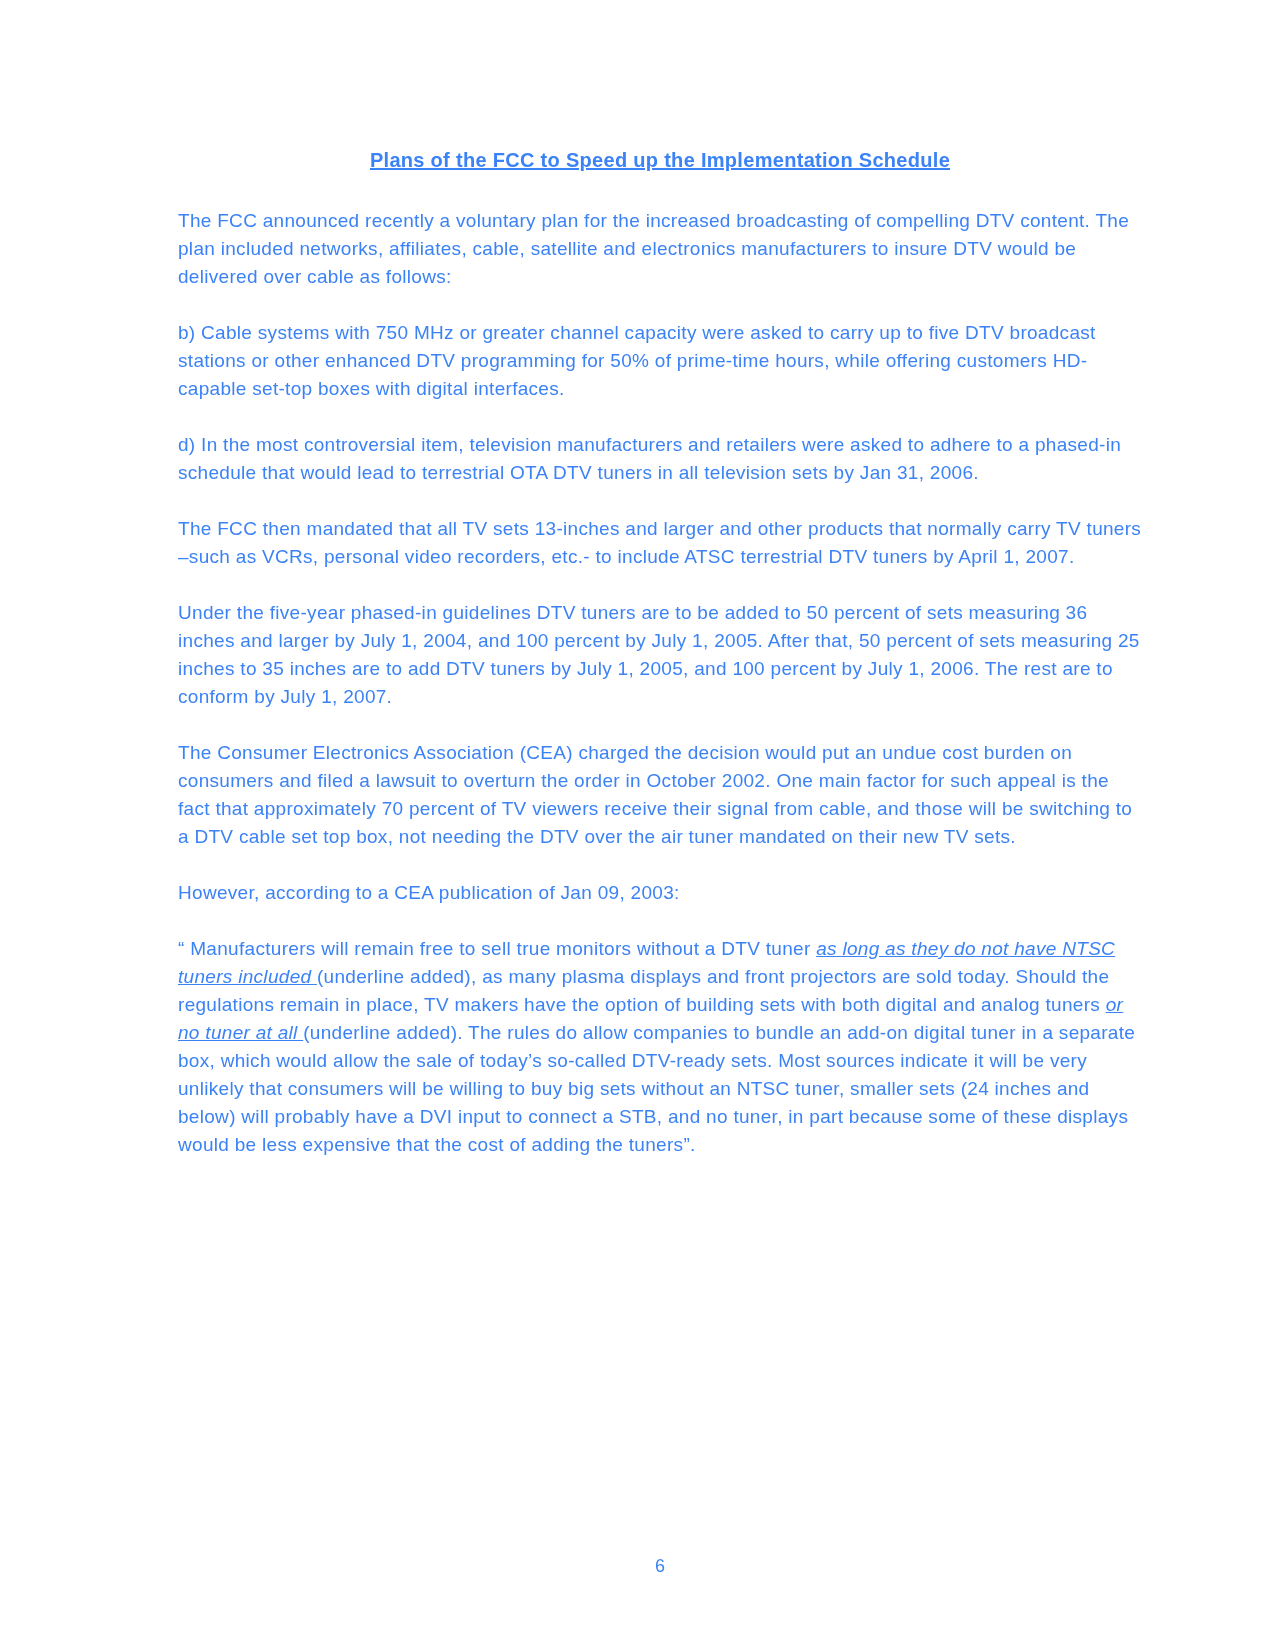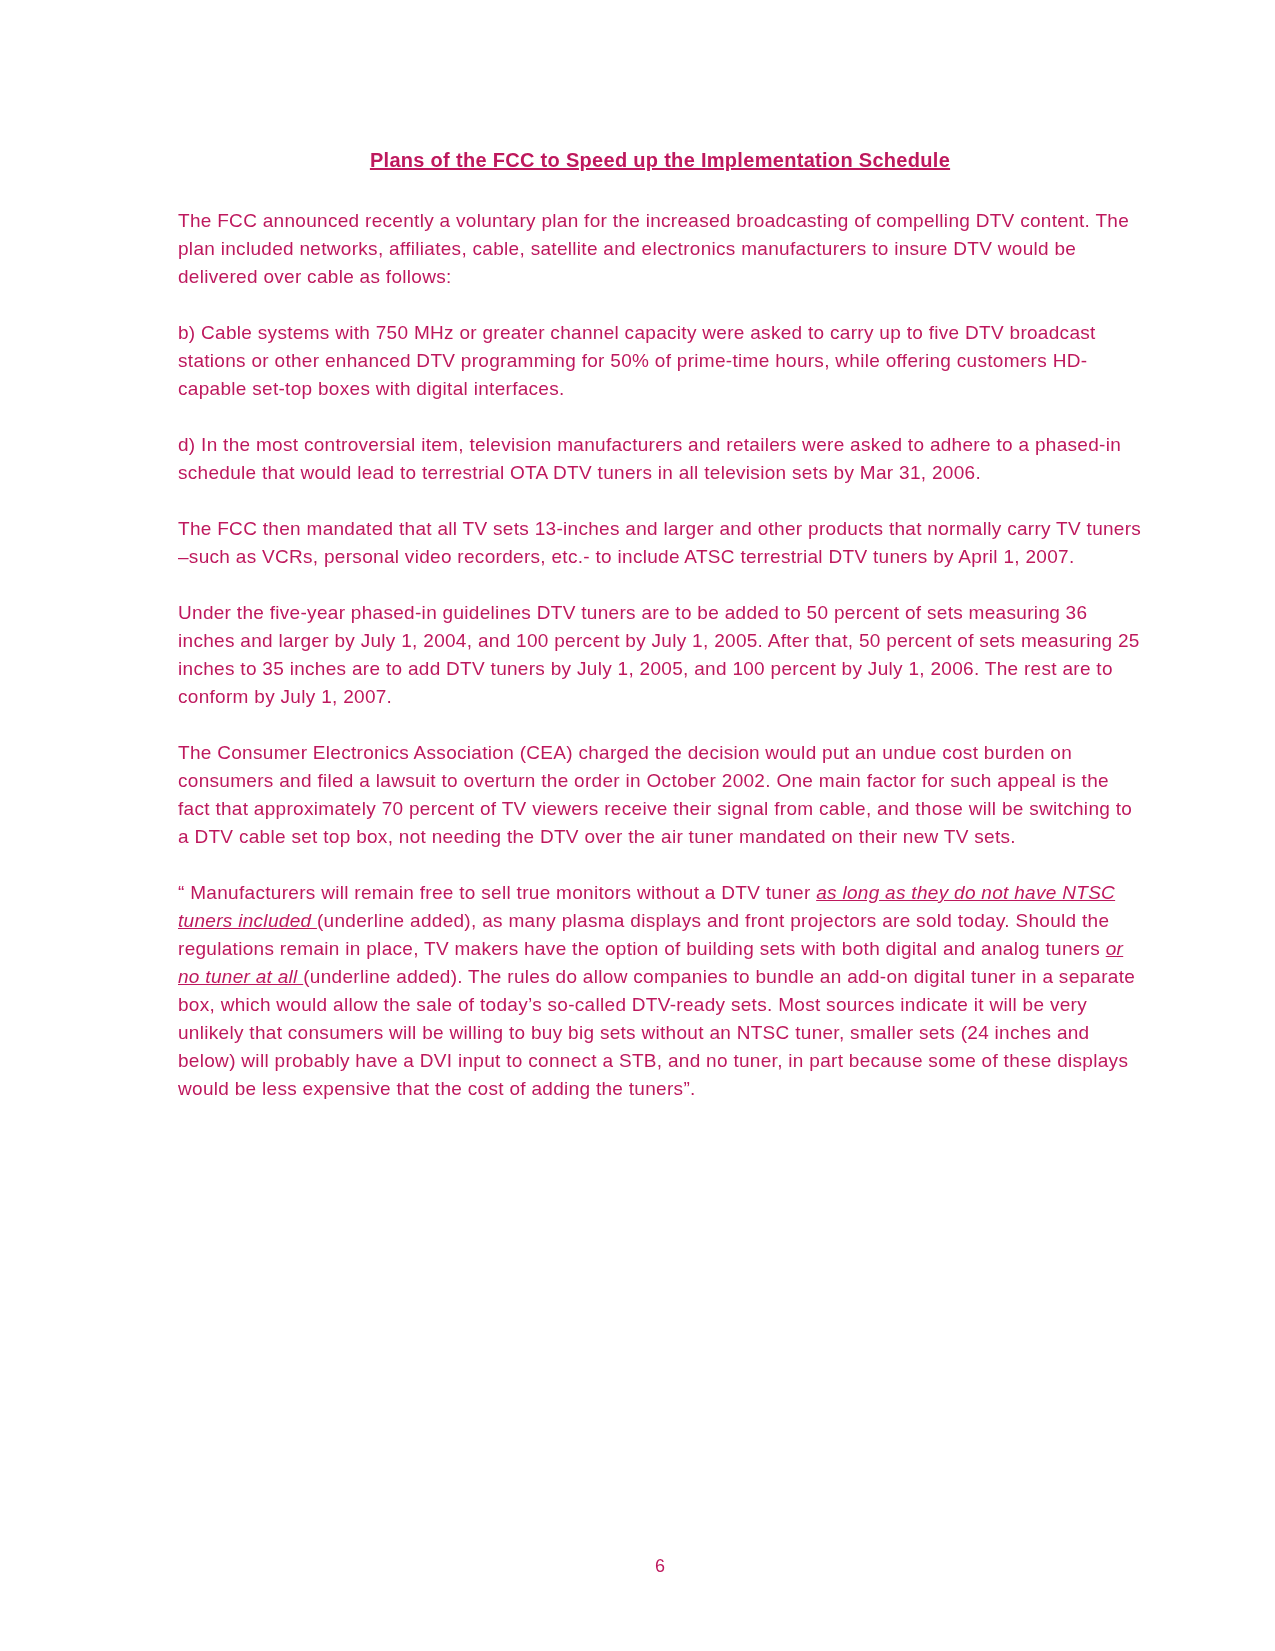--- a/index.html
+++ b/index.html
@@ -5,21 +5,21 @@
   html, body {
     margin: 0;
     padding: 0;
     background: #ffffff;
   }
   .page {
     position: relative;
     width: 1275px;
     height: 1651px;
     background: #ffffff;
-    color: #be185d;
+    color: #3b82f6;
     font-family: "Liberation Sans", sans-serif;
     overflow: hidden;
   }
   .content {
     position: absolute;
     left: 178px;
     top: 146px;
     width: 964px;
   }
   .doc-title {
@@ -53,21 +53,22 @@
 </style>
 </head>
 <body>
 
 <div class="page">
   <div class="content">
     <h1 class="doc-title">Plans of the FCC to Speed up the Implementation Schedule</h1>
     <div>
         <p class="para"><span class="run-normal">The FCC announced recently a voluntary plan for the increased broadcasting of compelling DTV content. The plan included networks, affiliates, cable, satellite and electronics manufacturers to insure DTV would be delivered over cable as follows:</span></p>
         <p class="para"><span class="run-normal">b) Cable systems with 750 MHz or greater channel capacity were asked to carry up to five DTV broadcast stations or other enhanced DTV programming for 50% of prime-time hours, while offering customers HD-capable set-top boxes with digital interfaces.</span></p>
-        <p class="para"><span class="run-normal">d) In the most controversial item, television manufacturers and retailers were asked to adhere to a phased-in schedule that would lead to terrestrial OTA DTV tuners in all television sets by Mar 31, 2006.</span></p>
+        <p class="para"><span class="run-normal">d) In the most controversial item, television manufacturers and retailers were asked to adhere to a phased-in schedule that would lead to terrestrial OTA DTV tuners in all television sets by Jan 31, 2006.</span></p>
         <p class="para"><span class="run-normal">The FCC then mandated that all TV sets 13-inches and larger and other products that normally carry TV tuners –such as VCRs, personal video recorders, etc.- to include ATSC terrestrial DTV tuners by April 1, 2007.</span></p>
         <p class="para"><span class="run-normal">Under the five-year phased-in guidelines DTV tuners are to be added to 50 percent of sets measuring 36 inches and larger by July 1, 2004, and 100 percent by July 1, 2005.  After that, 50 percent of sets measuring 25 inches to 35 inches are to add DTV tuners by July 1, 2005, and 100 percent by July 1, 2006.  The rest are to conform by July 1, 2007.</span></p>
         <p class="para"><span class="run-normal">The Consumer Electronics Association (CEA) charged the decision would put an undue cost burden on consumers and filed a lawsuit to overturn the order in October 2002.  One main factor for such appeal is the fact that approximately 70 percent of TV viewers receive their signal from cable, and those will be switching to a DTV cable set top box, not needing the DTV over the air tuner mandated on their new TV sets.</span></p>
+        <p class="para"><span class="run-normal">However, according to a CEA publication of Jan 09, 2003:</span></p>
         <p class="para"><span class="run-normal">“ </span><span class="run-italic">Manufacturers will remain free to sell true monitors without a DTV tuner </span><span class="run-italic-underline">as long as they do not have NTSC tuners included </span><span class="run-italic">(underline added), as many plasma displays and front projectors are sold today. Should the regulations remain in place, TV makers have the option of building sets with both digital and analog tuners </span><span class="run-italic-underline">or no tuner at all </span><span class="run-italic">(underline added).  The rules do allow companies to bundle an add-on digital tuner in a separate box, which would allow the sale of today’s so-called DTV-ready sets.  Most sources indicate it will be very unlikely that consumers will be willing to buy big sets without an NTSC tuner, smaller sets (24 inches and below) will probably have a DVI input to connect a STB, and no tuner, in part because some of these displays would be less expensive that the cost of adding the tuners”.</span></p>
       </div>
   </div>
   <div class="page-number">6</div>
 </div>
 
 </body></html>

